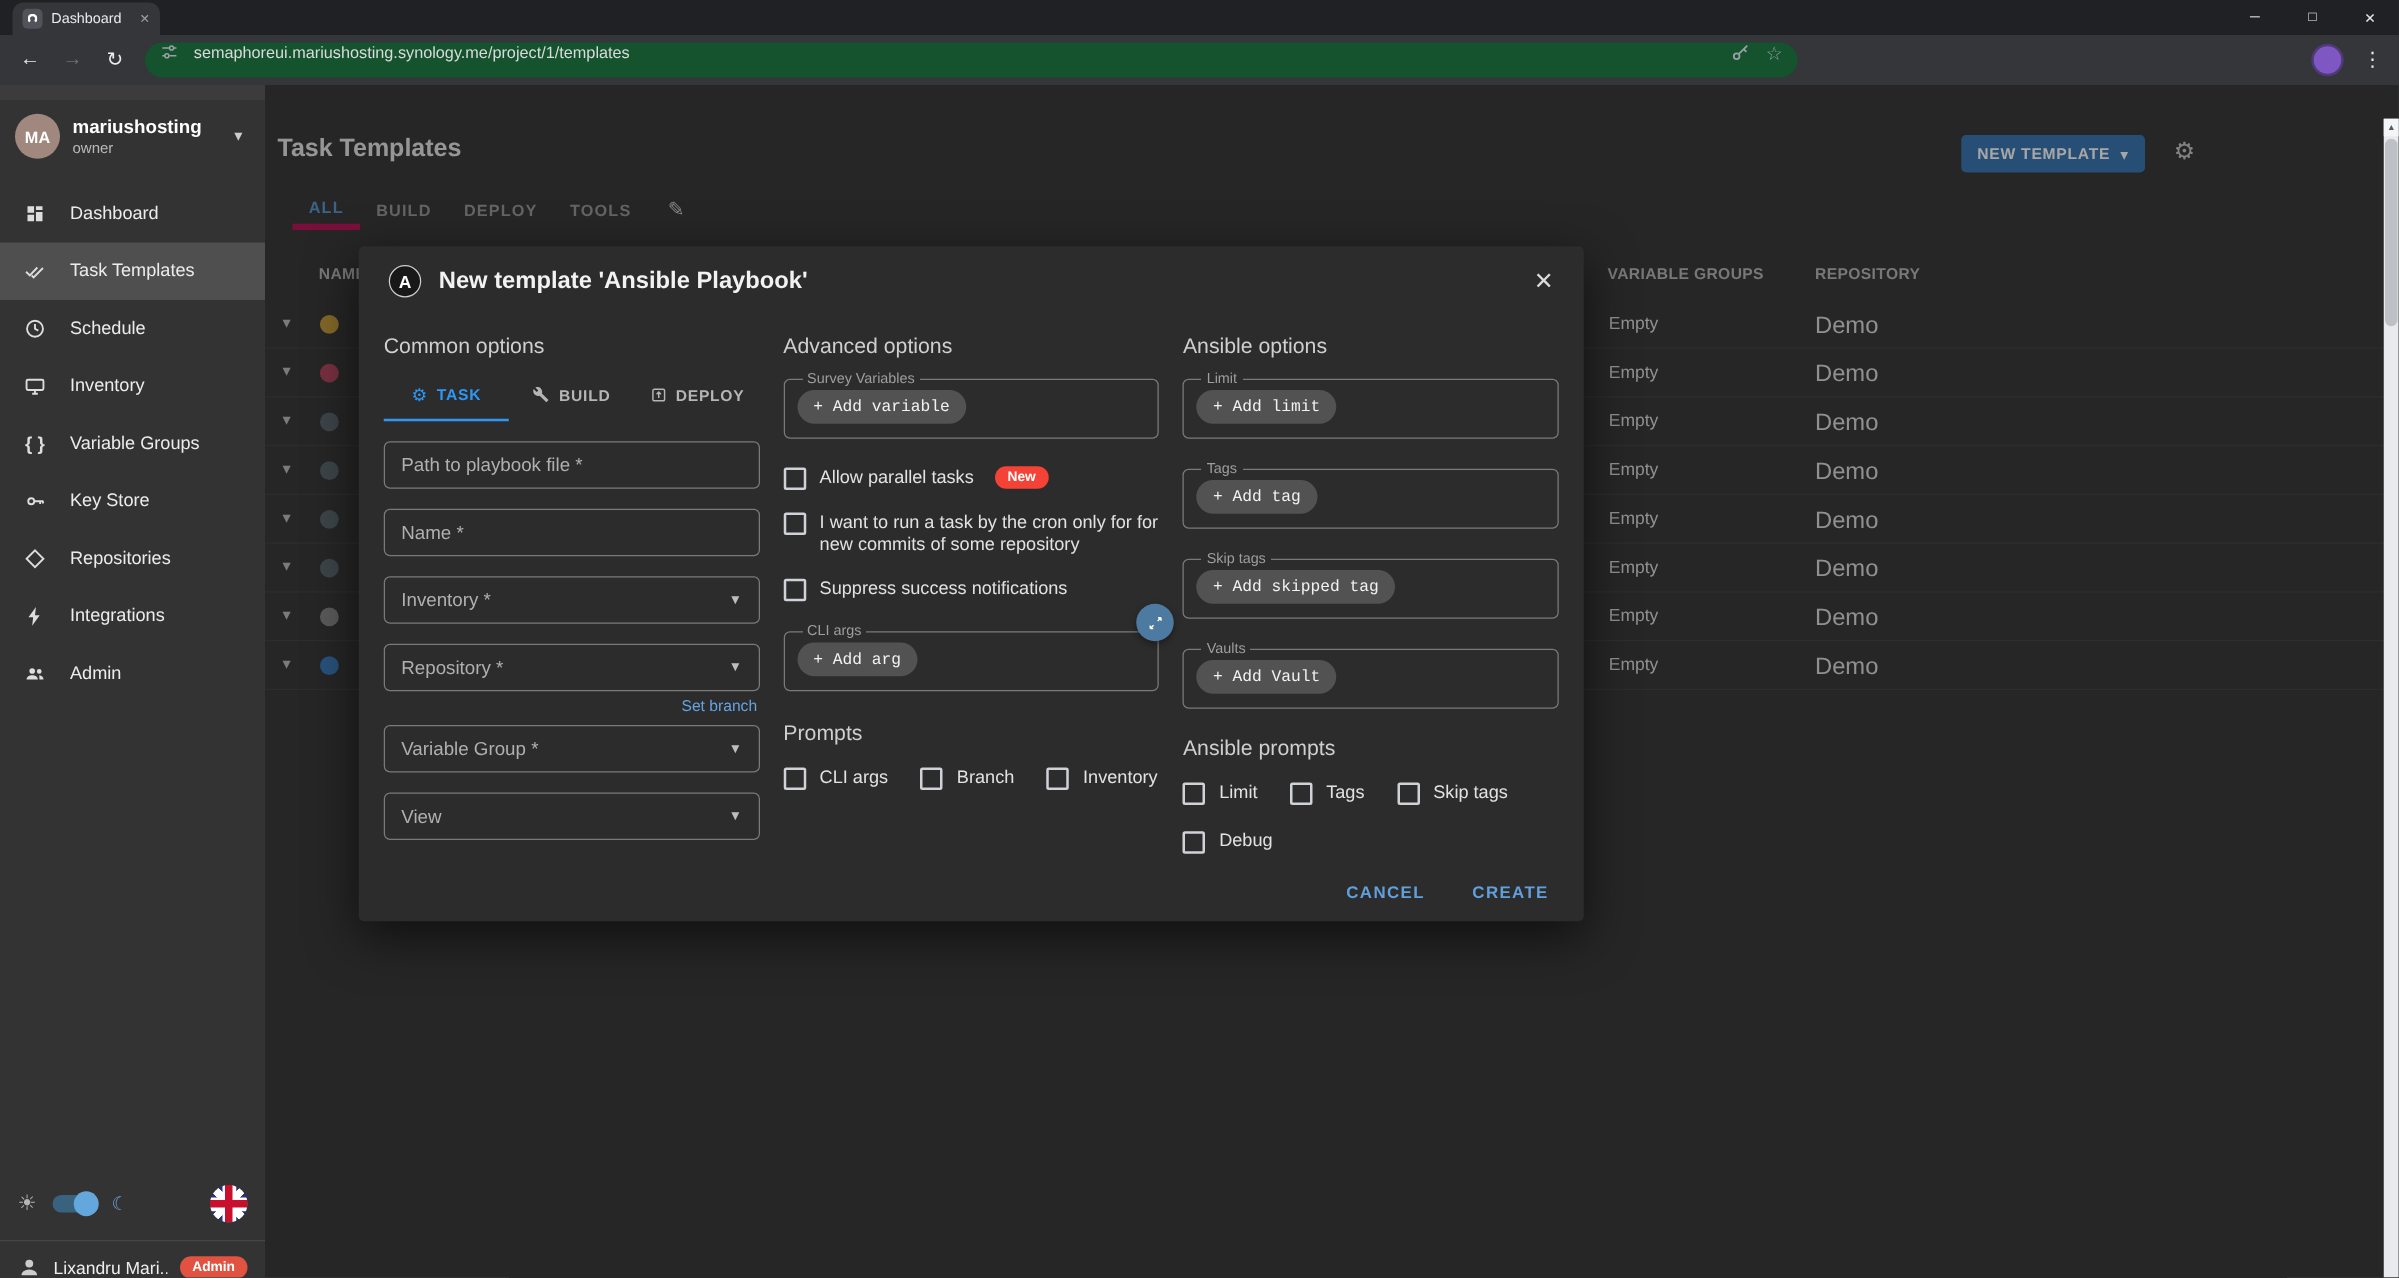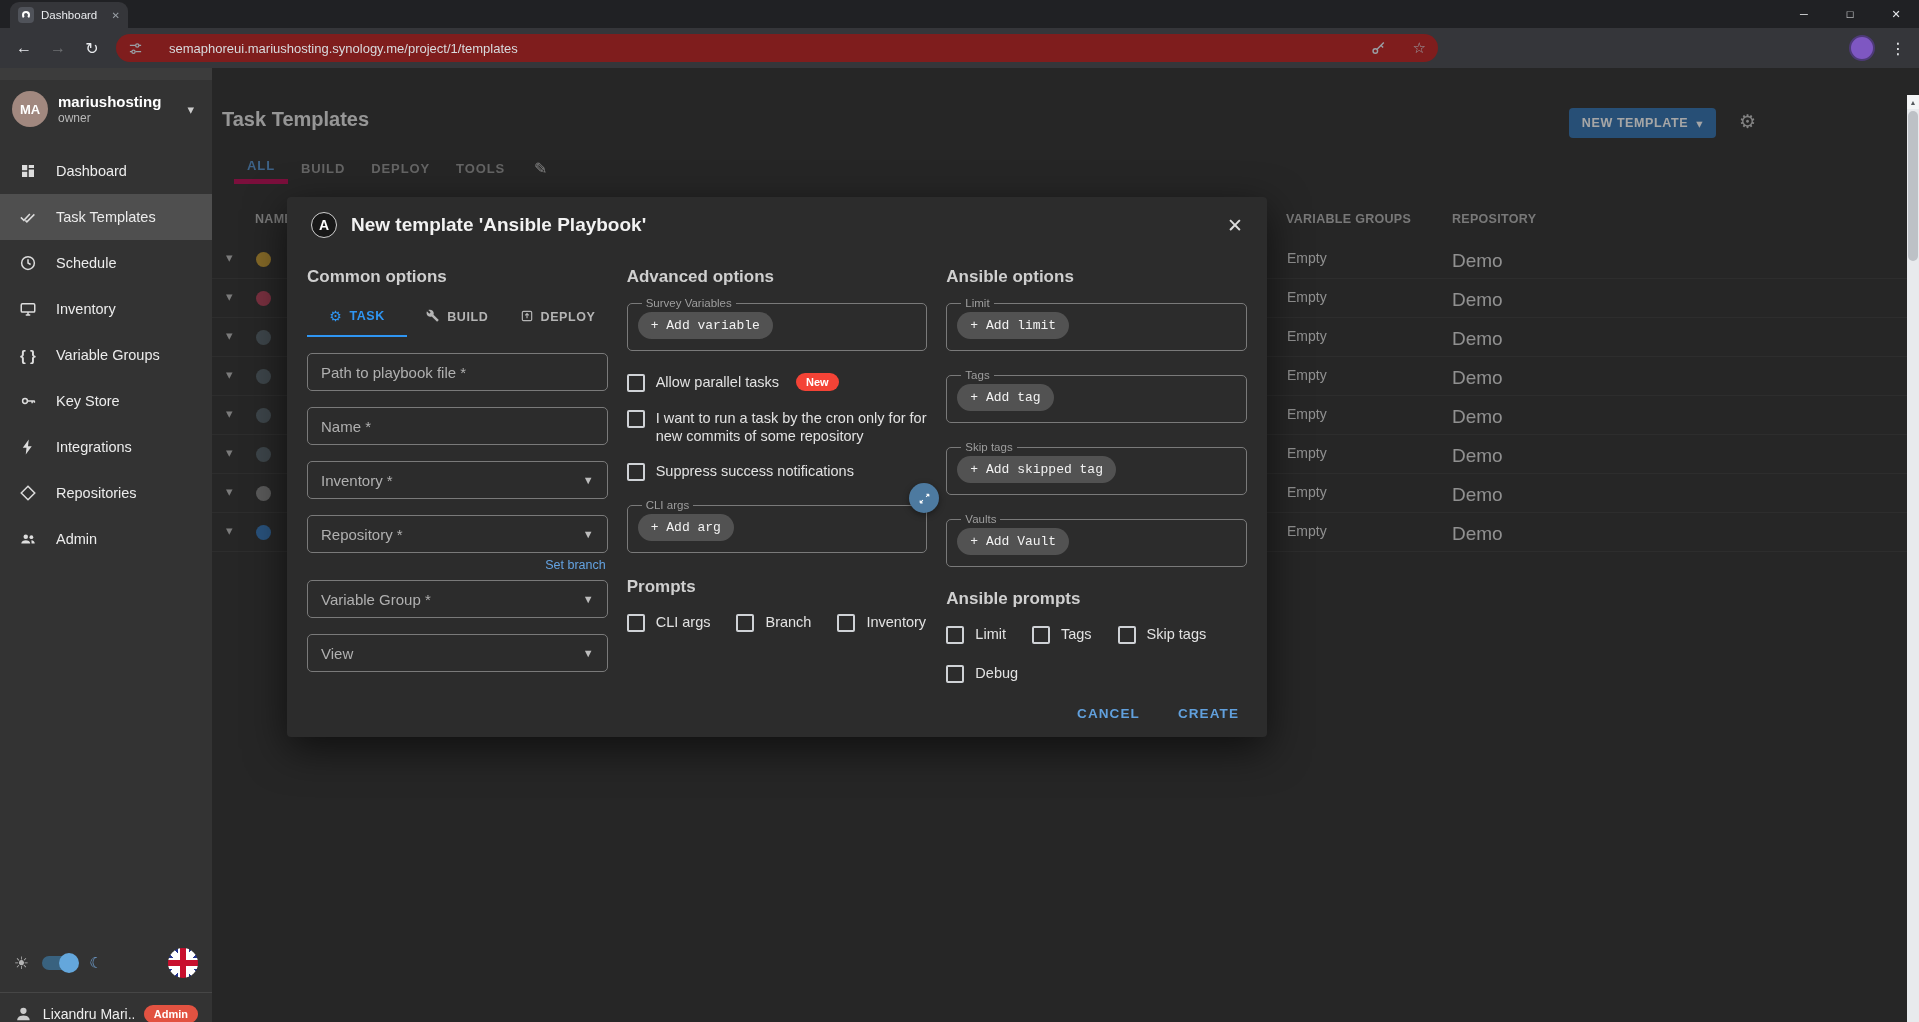--- a/index.html
+++ b/index.html
@@ -12,21 +12,21 @@
     display:flex;align-items:center;gap:7px;padding:0 8px}
   .favicon{width:16px;height:16px;border-radius:4px;background:#50535a;display:flex;align-items:center;justify-content:center;flex:0 0 auto}
   .fav-arc{width:8px;height:8px;border-radius:50%;border:2px solid #fff;border-bottom-color:transparent;display:block}
   .tab-title{flex:1;font-size:11.5px;color:#e8eaed;white-space:nowrap;overflow:hidden;text-overflow:ellipsis}
   .tab-close{font-size:10px;color:#9aa0a6;cursor:default}
   .wincontrols{position:absolute;right:0;top:0;height:28px;display:flex}
   .wincontrols span{width:46px;height:28px;display:flex;align-items:center;justify-content:center;color:#e8eaed;font-size:11px}
   .toolbar{position:absolute;left:0;top:28px;width:100%;height:40px;background:#35363a;display:flex;align-items:center;padding:0 10px;gap:6px}
   .navic{width:28px;height:28px;display:flex;align-items:center;justify-content:center;color:#e8eaed;font-size:16px;border-radius:50%}
   .navic.dis{color:#6e7073}
-  .urlbar{width:1322px;height:28px;background:#7f1d1d;border-radius:14px;display:flex;align-items:center;gap:26px;padding:0 12px;margin-left:4px;margin-right:auto}
+  .urlbar{width:1322px;height:28px;background:#14532d;border-radius:14px;display:flex;gap:12px;padding:0 12px;margin-left:4px;margin-right:auto}
   .url{flex:1;font-size:13px;color:#d8dadd;white-space:nowrap;overflow:hidden}
   .star{color:#9aa0a6;font-size:15px}
   .avatar-browser{width:26px;height:26px;border-radius:50%;background:#7e57c2;border:2px solid #4d3a77;margin-right:6px}
   .kebab{color:#e8eaed;font-size:16px;width:22px;text-align:center}
 
   
   .app{position:absolute;left:0;top:68px;width:1919px;height:954px;background:#3c3c3c;overflow:hidden}
   .dim{position:absolute;left:212px;top:0;right:0;bottom:0;background:rgba(0,0,0,.35);z-index:5}
 
   
@@ -84,21 +84,21 @@
   
   .dialog{position:absolute;left:287px;top:129px;width:980px;height:540px;background:#2c2c2c;border-radius:4px;
     box-shadow:0 12px 40px rgba(0,0,0,.6);z-index:10;overflow:hidden}
   .dlg-head{height:56px;display:flex;align-items:center;gap:14px;padding:0 24px}
   .ansible-badge{width:26px;height:26px;border-radius:50%;background:#181818;border:1.5px solid #cfcfcf;color:#fff;
     display:flex;align-items:center;justify-content:center;font-size:14px;font-weight:700;flex:0 0 auto}
   .dlg-title{font-size:19px;font-weight:700;color:#f2f2f2}
   .dlg-close{margin-left:auto;color:#dcdcdc;font-size:19px}
   .dlg-cols{display:flex;gap:19px;padding:0 20px}
   .dcol{width:301px}
-  .sec-h{font-size:17px;font-weight:700;color:#cfcfcf;margin-top:14px}
+  .sec-h{font-size:17px;font-weight:400;color:#cfcfcf;margin-top:14px}
   .dlg-tabs{display:flex;margin-top:10px}
   .dlg-tab{flex:1;height:40px;display:flex;align-items:center;justify-content:center;gap:7px;font-size:12.5px;font-weight:700;letter-spacing:.6px;color:#b5b5b5}
   .dlg-tab.active{color:#2f96f3;border-bottom:2px solid #2f96f3}
   .dlg-tab .tic{font-size:14px}
   .tf{height:38px;border:1px solid #7a7a7a;border-radius:5px;display:flex;align-items:center;padding:0 13px;
     color:#b0b0b0;font-size:15px;margin-top:16px}
   .tf .arrow{margin-left:auto;color:#bdbdbd;font-size:11px}
   .set-branch{text-align:right;font-size:12.5px;color:#64a3e2;margin:5px 2px 0 0}
   .tf.after-link{margin-top:8px}
   .fs{border:1px solid #7a7a7a;border-radius:5px;padding:3px 10px 11px;margin-top:10px}
@@ -287,32 +287,32 @@
             <svg width="18" height="18" viewBox="0 0 24 24">
               <circle cx="8" cy="12" r="3.2" fill="none" stroke="#ddd" stroke-width="2"></circle>
               <path d="M11.2 12H21M17.5 12v3M20.5 12v2.4" stroke="#ddd" stroke-width="2"></path>
             </svg>
           </span>
         <span>Key Store</span>
       </div>
       <div class="side-item">
         <span class="ic">
             <svg width="18" height="18" viewBox="0 0 24 24">
+              <path d="M12 3l9 9-9 9-9-9z" fill="none" stroke="#ddd" stroke-width="2"></path>
+            </svg>
+          </span>
+        <span>Repositories</span>
+      </div>
+      <div class="side-item">
+        <span class="ic">
+            <svg width="18" height="18" viewBox="0 0 24 24">
               <path d="M13 2L5 13h5l-1 9 8-11h-5z" fill="#ddd"></path>
             </svg>
           </span>
         <span>Integrations</span>
-      </div>
-      <div class="side-item">
-        <span class="ic">
-            <svg width="18" height="18" viewBox="0 0 24 24">
-              <path d="M12 3l9 9-9 9-9-9z" fill="none" stroke="#ddd" stroke-width="2"></path>
-            </svg>
-          </span>
-        <span>Repositories</span>
       </div>
       <div class="side-item">
         <span class="ic">
             <svg width="18" height="18" viewBox="0 0 24 24">
               <circle cx="9" cy="9" r="3" fill="#ddd"></circle>
               <path d="M3 18c0-3 3-4.5 6-4.5s6 1.5 6 4.5z" fill="#ddd"></path>
               <circle cx="16.5" cy="9.5" r="2.5" fill="#ddd"></circle>
               <path d="M16.5 13.6c2.6.3 4.5 1.7 4.5 4.4h-4.2z" fill="#ddd"></path>
             </svg>
           </span>

